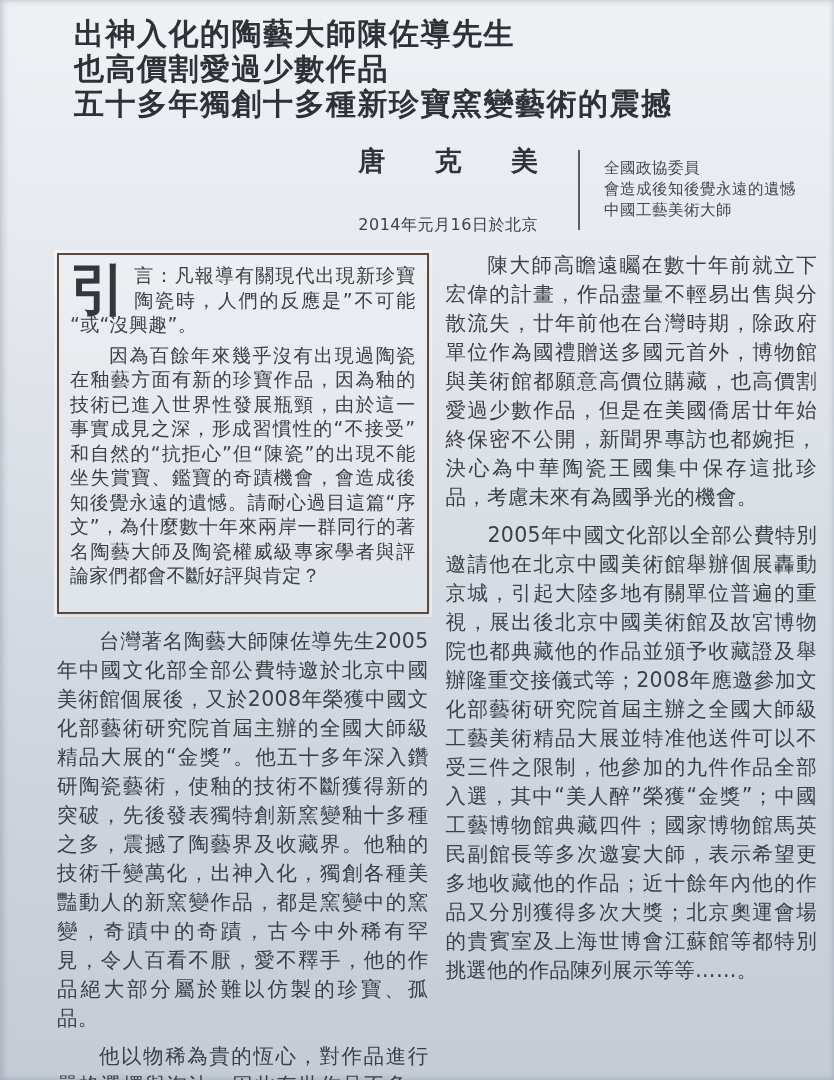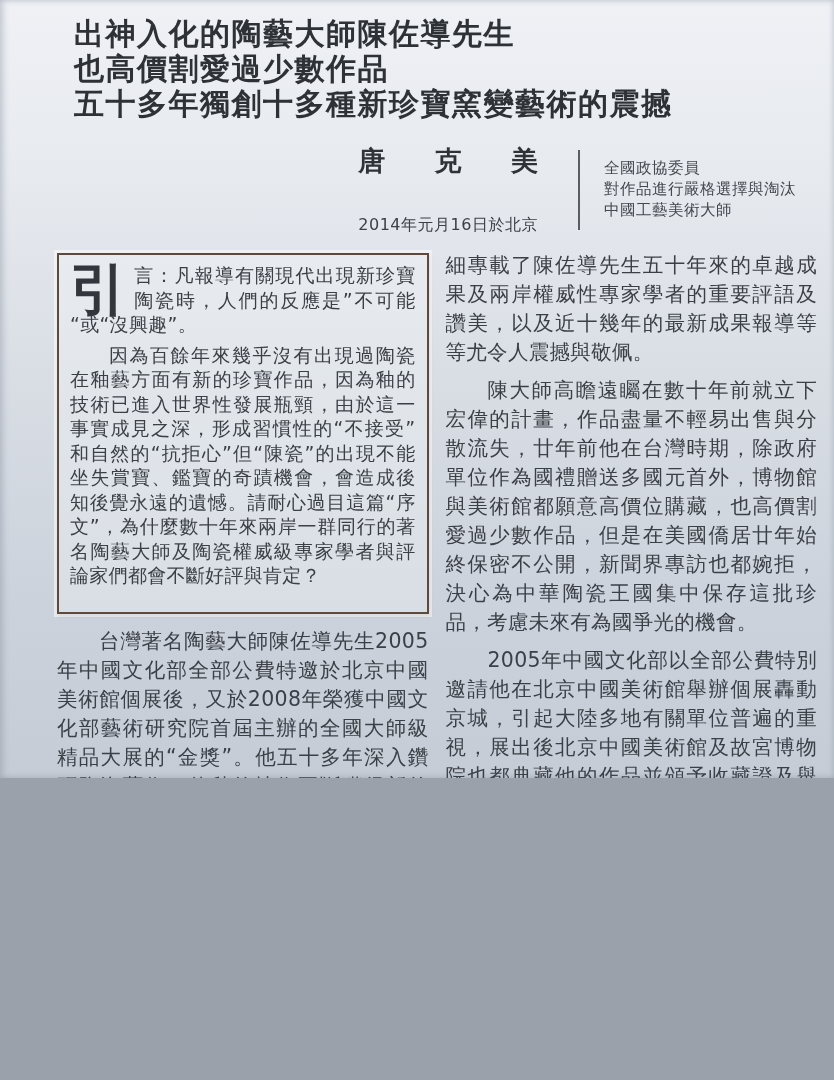--- a/index.html
+++ b/index.html
@@ -3,21 +3,21 @@
 <meta charset="utf-8">
 <style>
   html, body { margin: 0; padding: 0; }
   body {
     font-family: "DejaVu Sans", sans-serif;
     background: #9aa1ab;
   }
   .page {
     position: relative;
     width: 834px;
-    height: 778px;
+    height: 1080px;
     margin: 0 auto;
     overflow: hidden;
     background: linear-gradient(180deg, #eff1f5 0%, #e7eaef 22%, #d9dee5 48%, #cdd3dc 75%, #c5ccd5 100%);
     box-shadow: inset 3px 0 6px rgba(120,130,145,0.35), inset -2px 0 4px rgba(140,148,160,0.25);
     color: #3b3f46;
   }
   
   .title-block {
     padding: 16px 40px 0 74px;
   }
@@ -132,39 +132,38 @@
   </div>
 
   <div class="byline">
     <div class="author-block">
       <div class="author-name">唐 克 美</div>
       <div class="author-date">2014年元月16日於北京</div>
     </div>
     <div class="byline-divider"></div>
     <ul class="author-titles">
       <li>全國政協委員</li>
-      <li>對作品進行嚴格選擇與淘汰</li>
+      <li>會造成後知後覺永遠的遺憾</li>
       <li>中國工藝美術大師</li>
     </ul>
   </div>
 
   <div class="columns">
 
     <div class="col">
       <div class="frame-box intro-box">
         <p class="intro-lead"><span class="drop-cap">引</span><span>言：凡報導有關現代出現新珍寶陶瓷時，人們的反應是”不可能“或“沒興趣”。</span></p>
         <p>因為百餘年來幾乎沒有出現過陶瓷在釉藝方面有新的珍寶作品，因為釉的技術已進入世界性發展瓶頸，由於這一事實成見之深，形成習慣性的“不接受”和自然的“抗拒心”但“陳瓷”的出現不能坐失賞寶、鑑寶的奇蹟機會，會造成後知後覺永遠的遺憾。請耐心過目這篇“序文”，為什麼數十年來兩岸一群同行的著名陶藝大師及陶瓷權威級專家學者與評論家們都會不斷好評與肯定？</p>
       </div>
       <p>台灣著名陶藝大師陳佐導先生2005年中國文化部全部公費特邀於北京中國美術館個展後，又於2008年榮獲中國文化部藝術研究院首屆主辦的全國大師級精品大展的“金獎”。他五十多年深入鑽研陶瓷藝術，使釉的技術不斷獲得新的突破，先後發表獨特創新窯變釉十多種之多，震撼了陶藝界及收藏界。他釉的技術千變萬化，出神入化，獨創各種美豔動人的新窯變作品，都是窯變中的窯變，奇蹟中的奇蹟，古今中外稀有罕見，令人百看不厭，愛不釋手，他的作品絕大部分屬於難以仿製的珍寶、孤品。</p>
       <p>他以物稀為貴的恆心，對作品進行嚴格選擇與淘汰，因此存世作品不多，而且都是不相同的單件。他的努力獲得兩岸很多著名陶瓷專家學者及權威陶藝評論家的高度肯定與好評，都認為陳佐導先生創新的美釉及其作品是我陶瓷王國百年來獨特的珍寶陶瓷（應屬於世界之寶），未來將會價值連城。</p>
 
     </div>
 
     <div class="col">
-      <p class="no-indent">細專載了陳佐導先生五十年來的卓越成果及兩岸權威性專家學者的重要評語及讚美，以及近十幾年的最新成果報導等等尤令人震撼與敬佩。</p>
       <p>陳大師高瞻遠矚在數十年前就立下宏偉的計畫，作品盡量不輕易出售與分散流失，廿年前他在台灣時期，除政府單位作為國禮贈送多國元首外，博物館與美術館都願意高價位購藏，也高價割愛過少數作品，但是在美國僑居廿年始終保密不公開，新聞界專訪也都婉拒，決心為中華陶瓷王國集中保存這批珍品，考慮未來有為國爭光的機會。</p>
       <p>2005年中國文化部以全部公費特別邀請他在北京中國美術館舉辦個展轟動京城，引起大陸多地有關單位普遍的重視，展出後北京中國美術館及故宮博物院也都典藏他的作品並頒予收藏證及舉辦隆重交接儀式等；2008年應邀參加文化部藝術研究院首屆主辦之全國大師級工藝美術精品大展並特准他送件可以不受三件之限制，他參加的九件作品全部入選，其中“美人醉”榮獲“金獎”；中國工藝博物館典藏四件；國家博物館馬英民副館長等多次邀宴大師，表示希望更多地收藏他的作品；近十餘年內他的作品又分別獲得多次大獎；北京奧運會場的貴賓室及上海世博會江蘇館等都特別挑選他的作品陳列展示等等……。</p>
 
     </div>
 
   </div>
 
 </div>
 
 </body></html>

